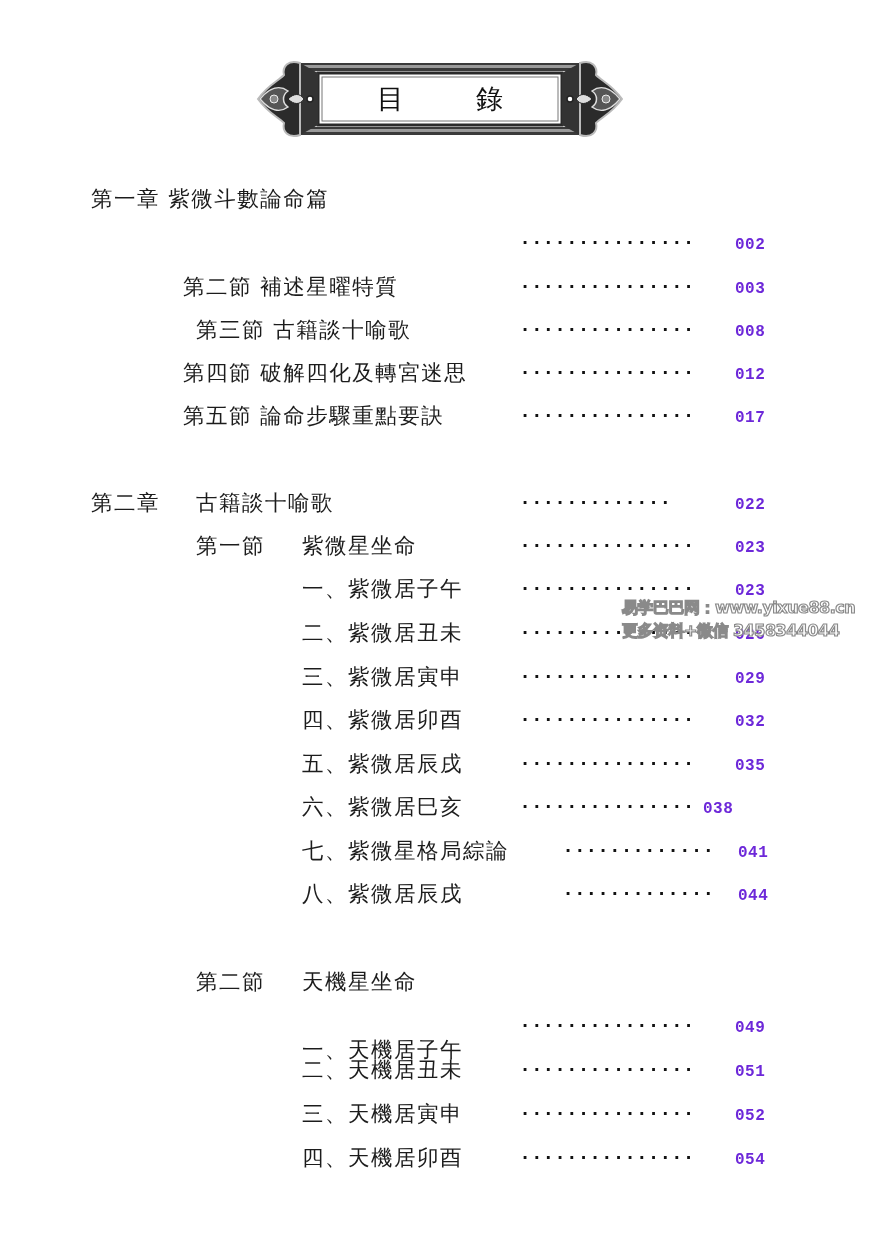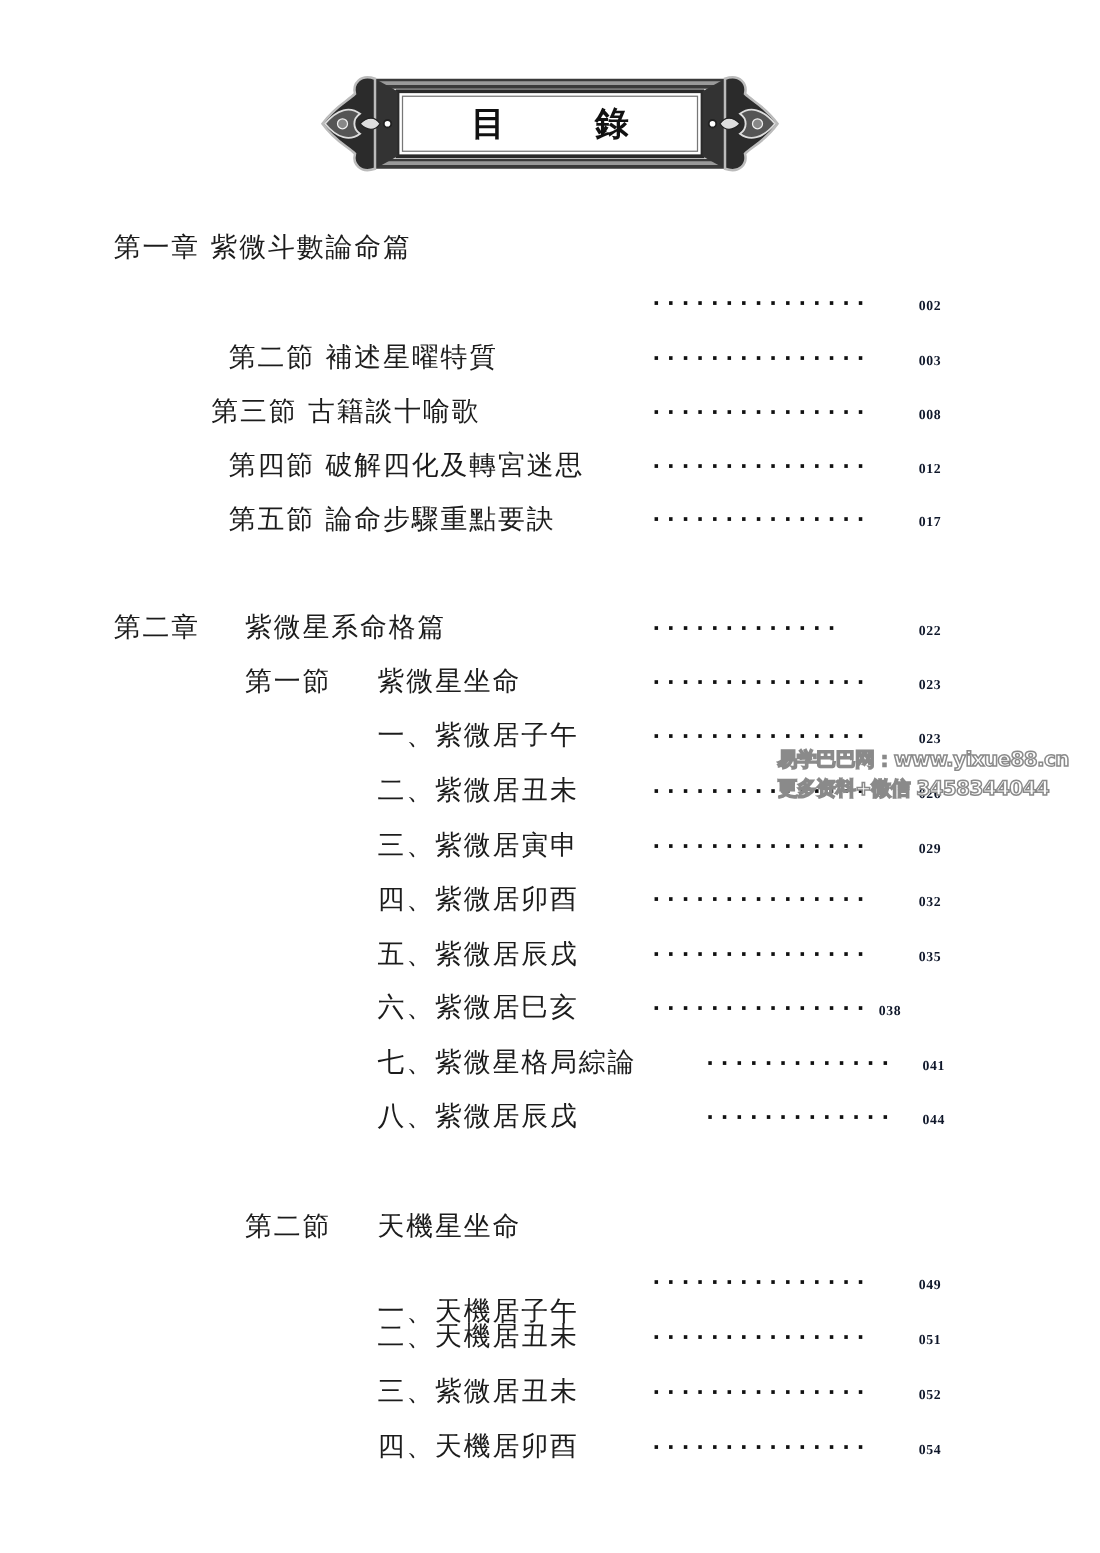--- a/index.html
+++ b/index.html
@@ -22,21 +22,21 @@
       width: 384px;
       height: 84px;
     }
     .banner svg { position: absolute; left: 0; top: 0; }
     .banner-title {
       position: absolute;
       left: 0; top: 0;
       width: 384px; height: 84px;
       display: flex; align-items: center; justify-content: center;
       font-size: 27px;
-      font-weight: bold;
+      font-weight: normal;
       letter-spacing: 72px;
       padding-left: 72px;
       box-sizing: border-box;
       color: #111;
     }
     .row {
       position: absolute;
       left: 0;
       height: 30px;
       width: 704px;
@@ -56,25 +56,25 @@
       line-height: 30px;
       font-size: 16px;
       letter-spacing: 5.6px;
       white-space: nowrap;
       color: #111;
       font-weight: bold;
     }
     .page {
       position: absolute;
       top: 2px;
-      font-size: 11px;
+      font-size: 16px;
       line-height: 30px;
       font-weight: bold;
-      color: #0f172a;
-      font-family: Liberation Serif, serif;
+      color: #6d28d9;
+      font-family: Liberation Mono, monospace;
       letter-spacing: 0.5px;
     }
     .watermark {
       position: absolute;
       left: 622px;
       top: 596px;
       width: 260px;
       font-size: 16px;
       line-height: 23px;
       font-weight: bold;
@@ -123,38 +123,38 @@
 <div class="row" style="top:228px">
   <span class="dots" style="left:522px;">···············</span>
   <span class="page" style="left:735px;">002</span>
 </div>
 <div class="row" style="top:272px">
   <span class="label" style="left:183px;">第二節  補述星曜特質</span>
   <span class="dots" style="left:522px;">···············</span>
   <span class="page" style="left:735px;">003</span>
 </div>
 <div class="row" style="top:315px">
-  <span class="label" style="left:169px;">第三節  古籍談十喻歌</span>
+  <span class="label" style="left:196px;">第三節  古籍談十喻歌</span>
   <span class="dots" style="left:522px;">···············</span>
   <span class="page" style="left:735px;">008</span>
 </div>
 <div class="row" style="top:358px">
   <span class="label" style="left:183px;">第四節  破解四化及轉宮迷思</span>
   <span class="dots" style="left:522px;">···············</span>
   <span class="page" style="left:735px;">012</span>
 </div>
 <div class="row" style="top:401px">
   <span class="label" style="left:183px;">第五節  論命步驟重點要訣</span>
   <span class="dots" style="left:522px;">···············</span>
   <span class="page" style="left:735px;">017</span>
 </div>
 
 <div class="row" style="top:488px">
   <span class="label" style="left:91px;">第二章</span>
-  <span class="label" style="left:196px;">紫微星系命格篇</span>
+  <span class="label" style="left:196px;">古籍談十喻歌</span>
   <span class="dots" style="left:522px;">·············</span>
   <span class="page" style="left:735px;">022</span>
 </div>
 
 <div class="row" style="top:531px">
   <span class="label" style="left:196px;">第一節</span>
   <span class="label" style="left:302px;">紫微星坐命</span>
   <span class="dots" style="left:522px;">···············</span>
   <span class="page" style="left:735px;">023</span>
 </div>
@@ -209,21 +209,21 @@
   <span class="label" style="left:302px;margin-top:24px;">一、天機居子午</span>
   <span class="dots" style="left:522px;">···············</span>
   <span class="page" style="left:735px;">049</span>
 </div>
 <div class="row" style="top:1055px">
   <span class="label" style="left:302px;">二、天機居丑未</span>
   <span class="dots" style="left:522px;">···············</span>
   <span class="page" style="left:735px;">051</span>
 </div>
 <div class="row" style="top:1099px">
-  <span class="label" style="left:302px;">三、紫微居丑未</span>
+  <span class="label" style="left:302px;">三、天機居寅申</span>
   <span class="dots" style="left:522px;">···············</span>
   <span class="page" style="left:735px;">052</span>
 </div>
 <div class="row" style="top:1143px">
   <span class="label" style="left:302px;">四、天機居卯酉</span>
   <span class="dots" style="left:522px;">···············</span>
   <span class="page" style="left:735px;">054</span>
 </div>
 
 <div class="watermark">

